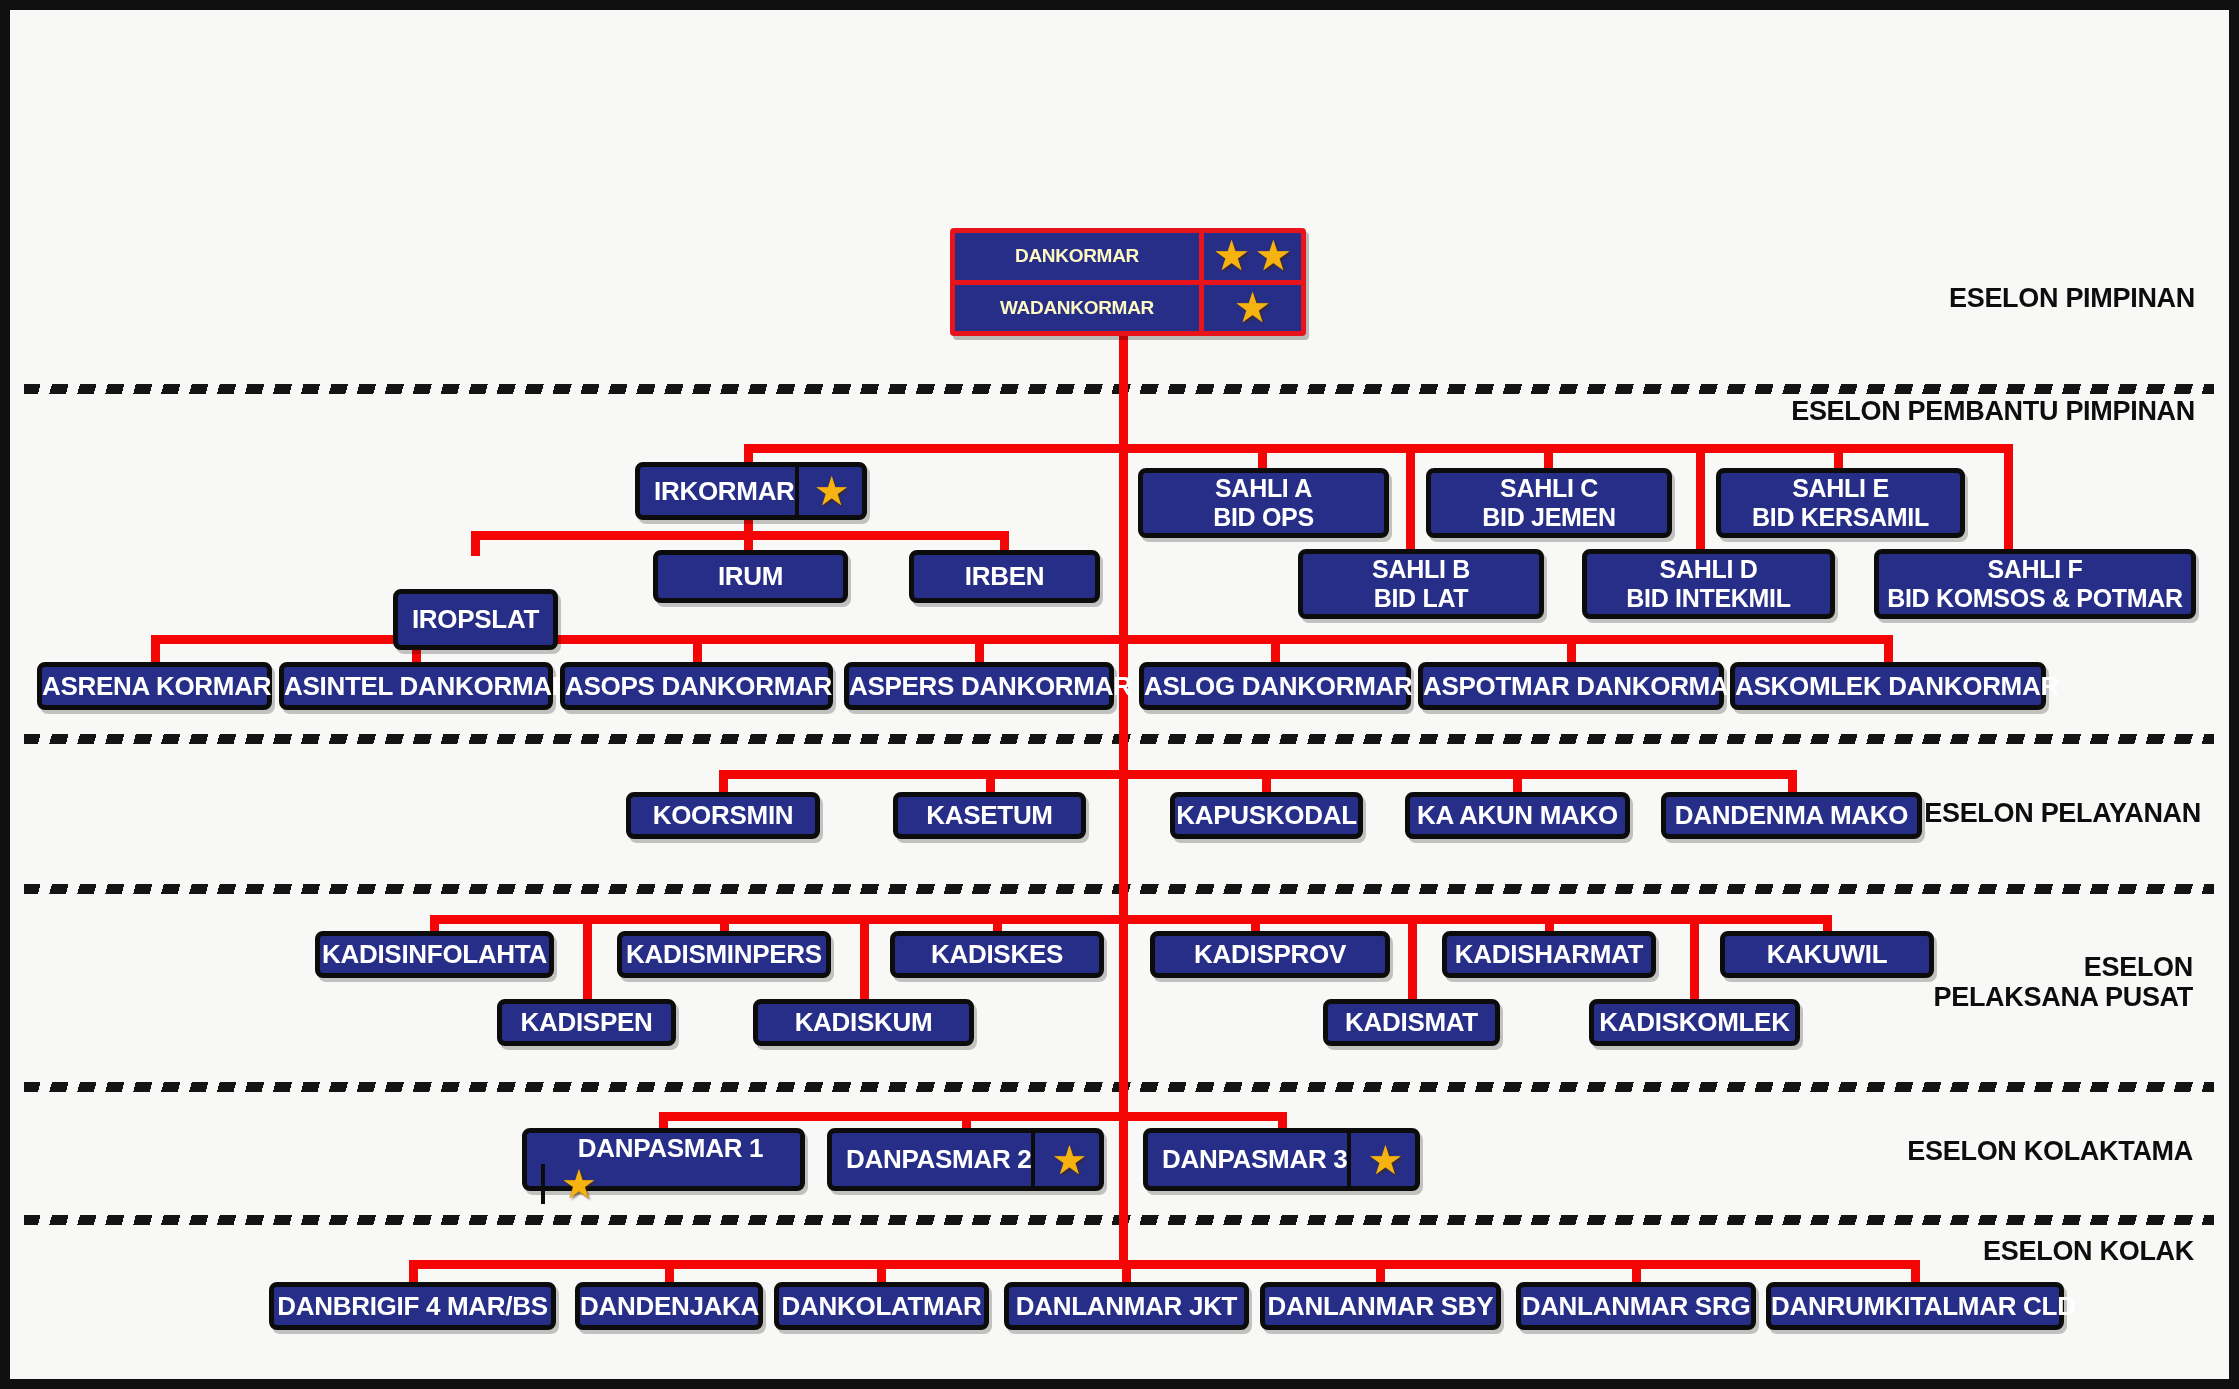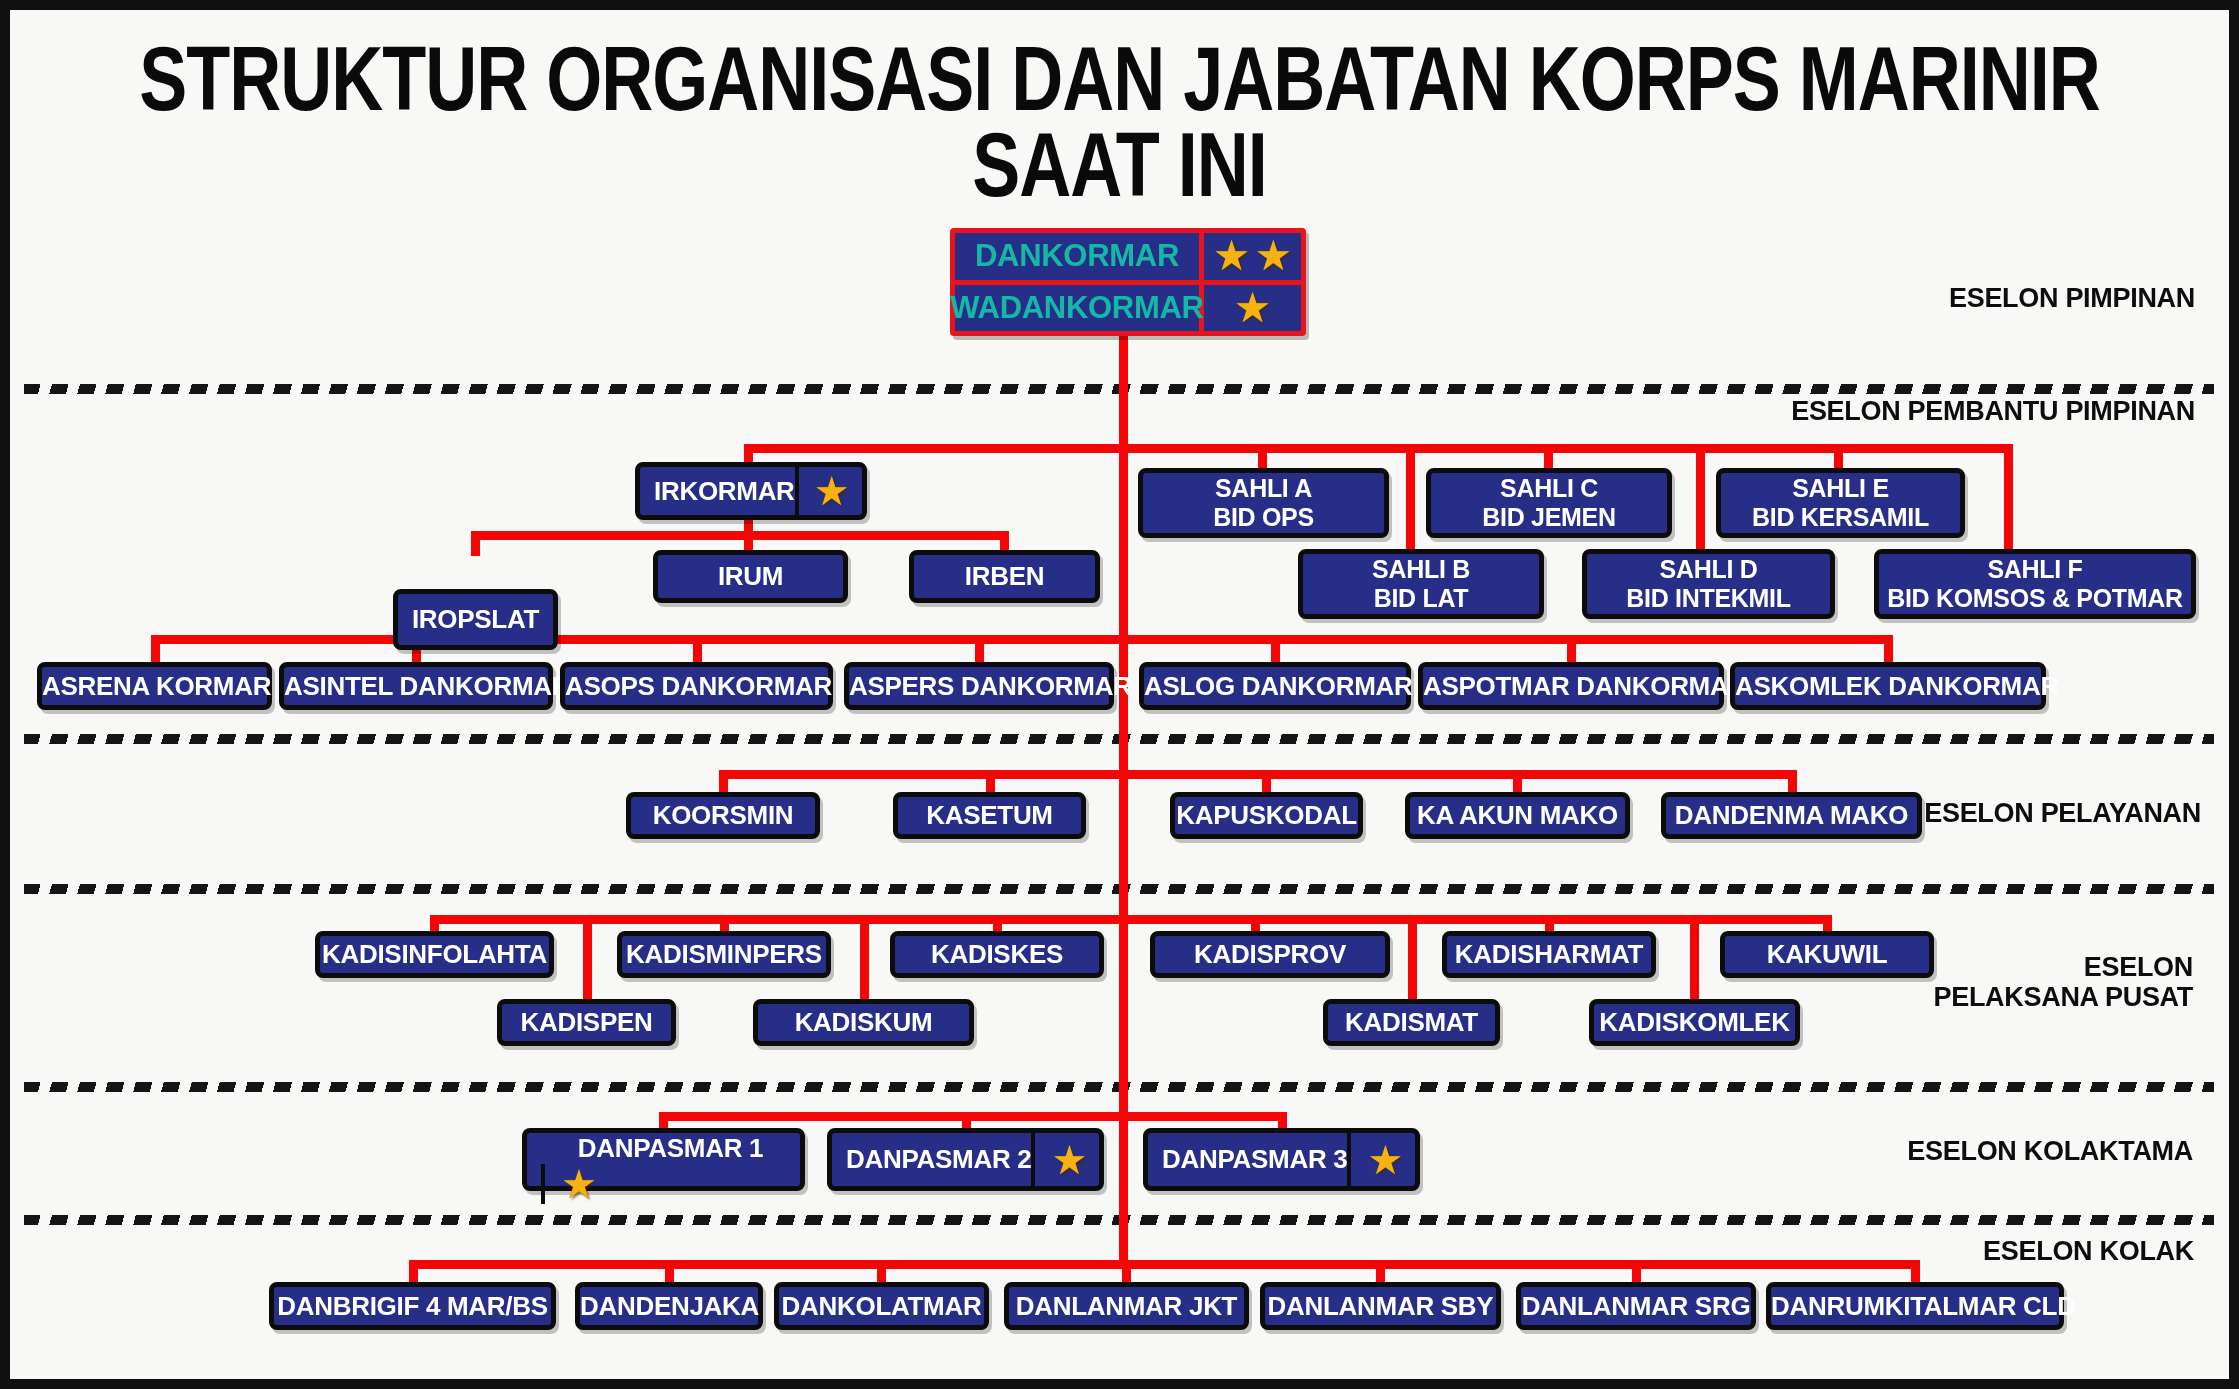--- a/index.html
+++ b/index.html
@@ -24,33 +24,29 @@
   .twoline .node-label{font-size:25px;line-height:29px;}
   .starred{justify-content:flex-start;padding-left:14px;}
   .starred .node-label{flex:1;width:auto;}
   .star-cell{display:flex;align-items:center;justify-content:center;gap:2px;
              border-left:4px solid #0c0c0c;align-self:stretch;flex:0 0 auto;}
   .star{color:#f6b211;font-size:40px;line-height:1;
         text-shadow:0 0 1px #8f6000,2px 2px 2px rgba(70,40,0,.55);}
   .command{position:absolute;background:#e8141c;display:grid;gap:5px;padding:5px;
            border-radius:4px;box-sizing:border-box;box-shadow:3px 4px 0 rgba(0,0,0,0.25);}
   .command .cell{background:#272e87;display:flex;align-items:center;justify-content:center;gap:4px;}
-  .command .lab{color:#14b8a6;font-weight:bold;font-size:31px;letter-spacing:-0.3px;white-space:nowrap;}
+  .command .lab{color:#fef9c3;font-weight:bold;font-size:19px;letter-spacing:-0.3px;white-space:nowrap;}
   .command .star{font-size:42px;}
   .eselon{position:absolute;text-align:right;font-weight:bold;font-size:27px;color:#0d0d0d;
           letter-spacing:-0.3px;line-height:30px;white-space:nowrap;}
 </style>
 </head>
 <body>
 
 <div class="stage">
-  <div class="title">
-    <div class="tline">STRUKTUR ORGANISASI DAN JABATAN KORPS MARINIR</div>
-    <div class="tline">SAAT INI</div>
-  </div>
   <div id="dash-layer">
       <div class="dash" style="top: 384px;"></div>
       <div class="dash" style="top: 734px;"></div>
       <div class="dash" style="top: 884px;"></div>
       <div class="dash" style="top: 1082px;"></div>
       <div class="dash" style="top: 1215px;"></div>
     </div>
   <div id="line-layer">
       <div class="vline" style="left: 1119px; top: 332px; height: 937px;"></div>
       <div class="hline" style="left: 744px; top: 444px; width: 1269px;"></div>

